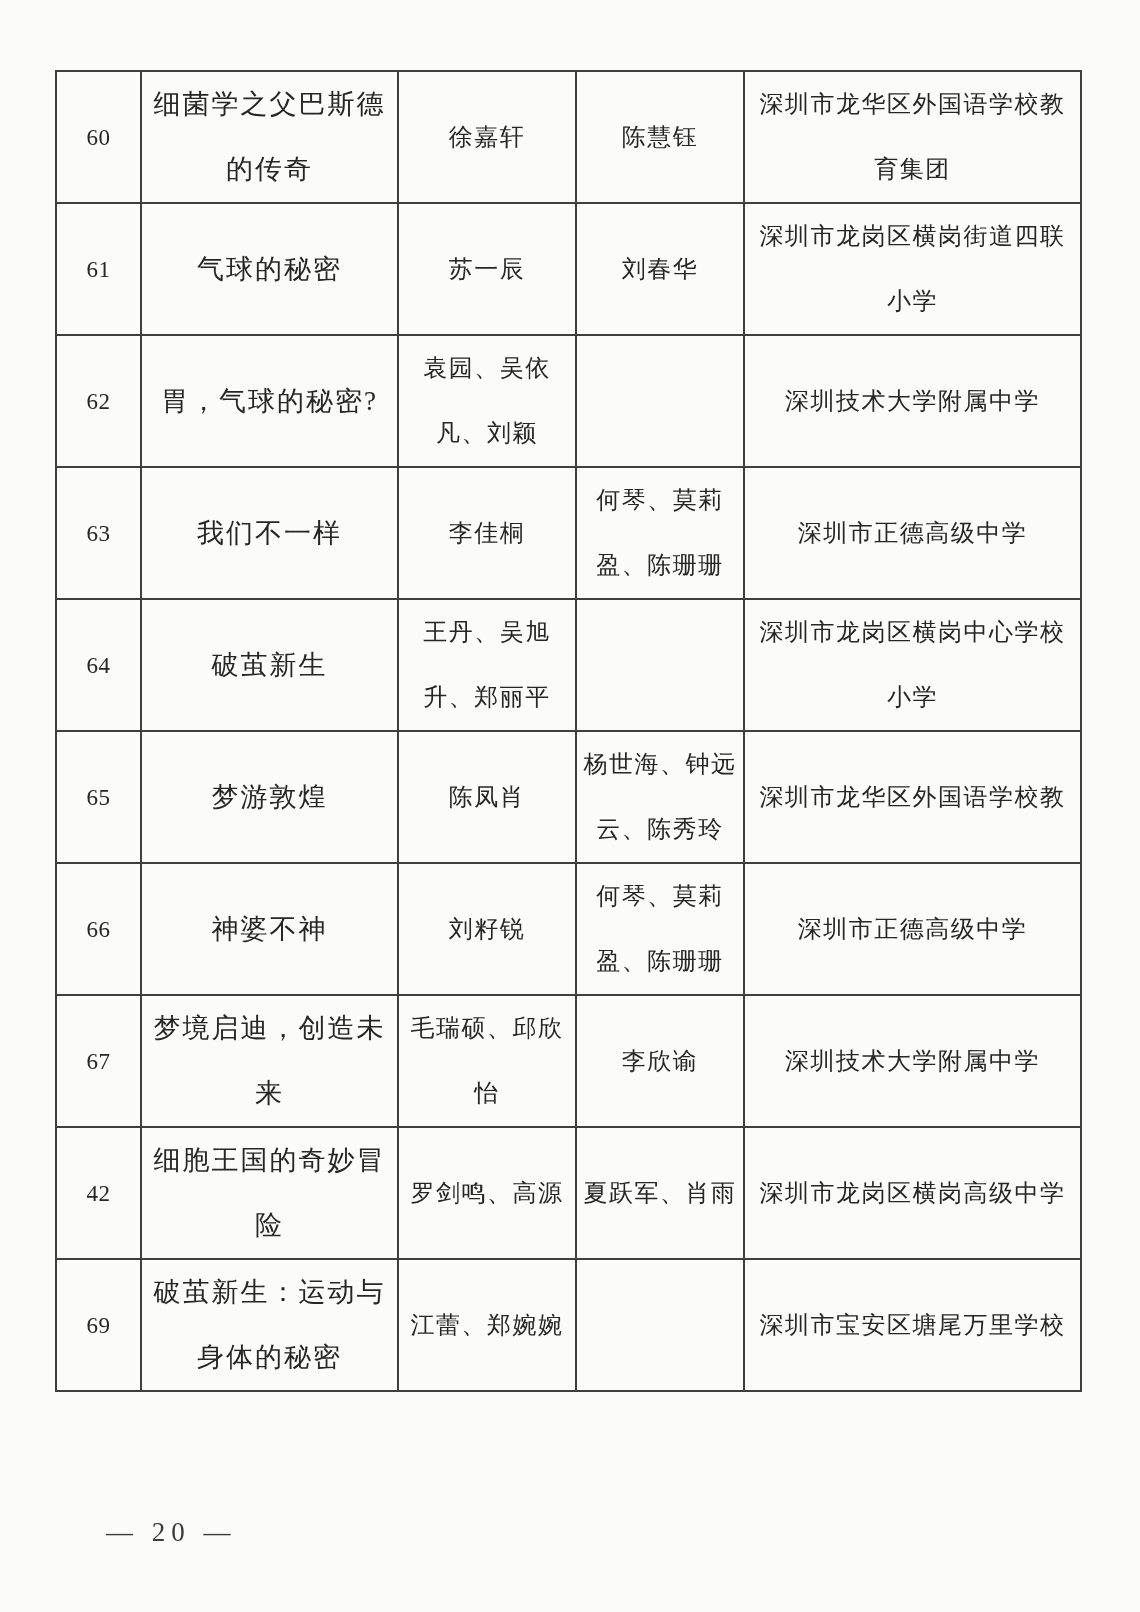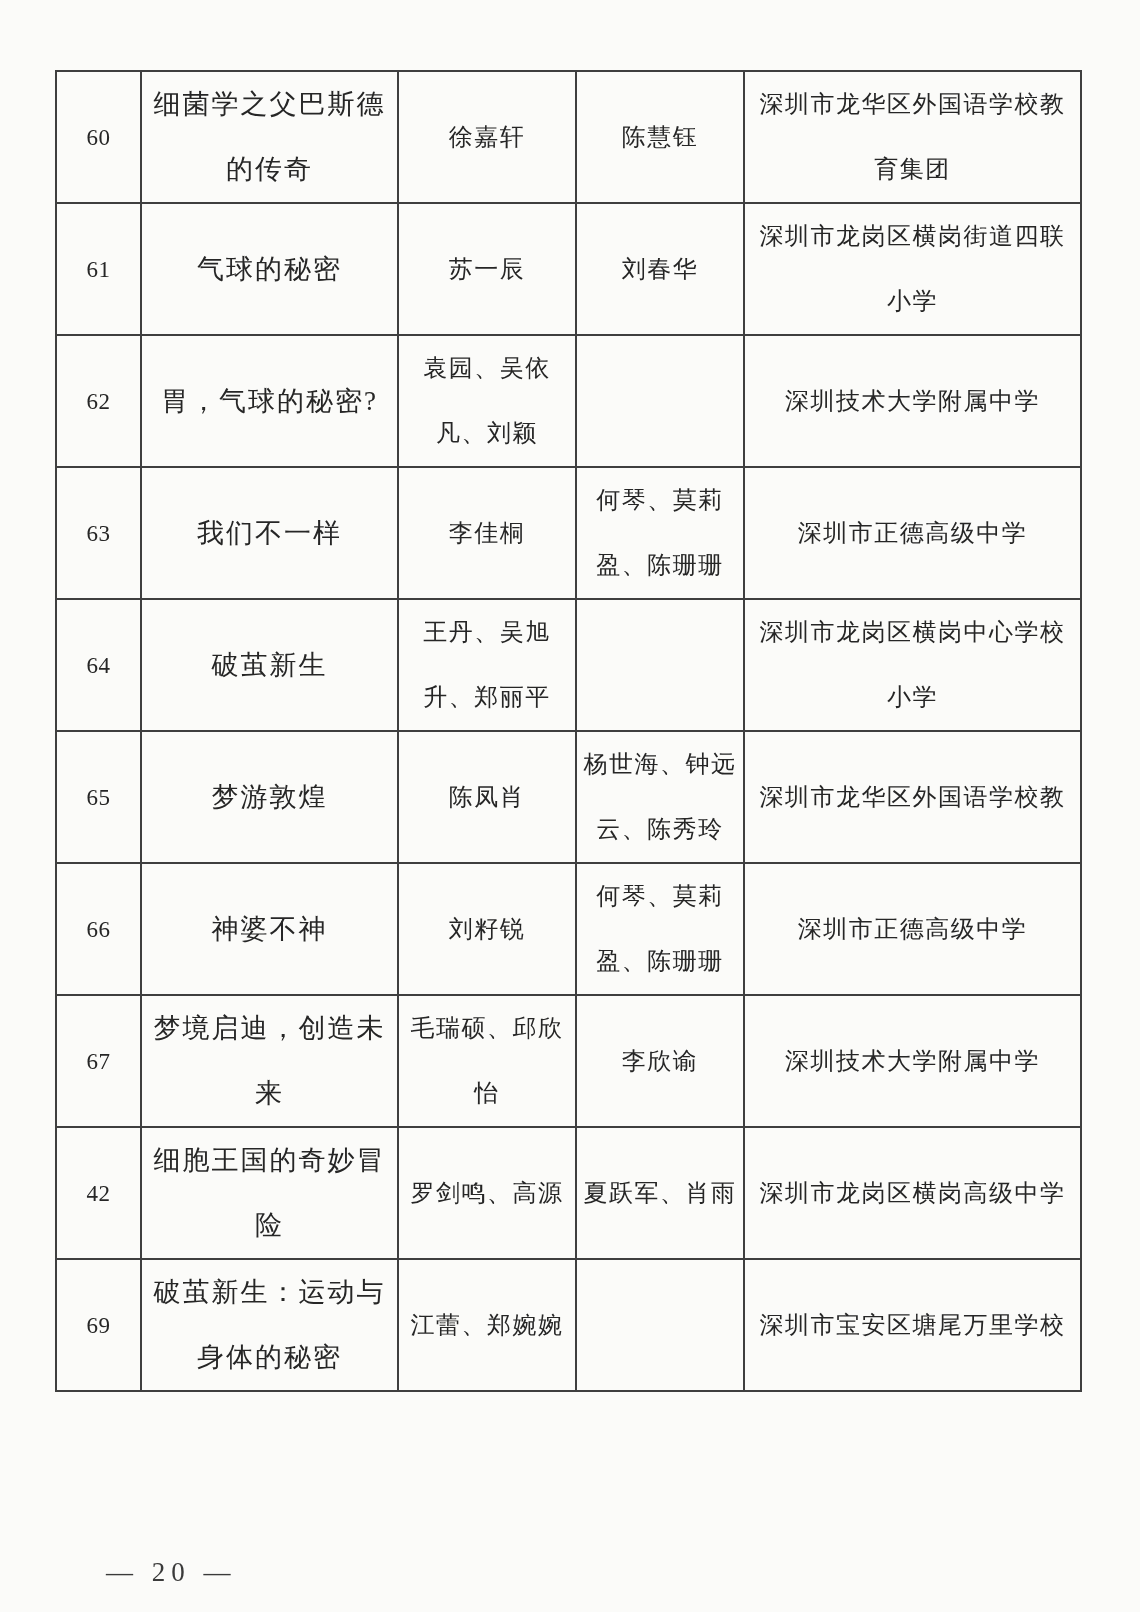--- a/index.html
+++ b/index.html
@@ -44,21 +44,20 @@
     letter-spacing: 2px;
   }
   .page-footer {
     position: absolute;
     left: 106px;
     top: 1517px;
     font-size: 27px;
     letter-spacing: 6px;
     color: #3a3a3a;
     white-space: pre;
-    margin-top: 40px;
   }
 </style>
 </head>
 <body>
 
 <table class="doc-table">
   <colgroup>
     <col style="width:85px">
     <col style="width:257px">
     <col style="width:178px">

